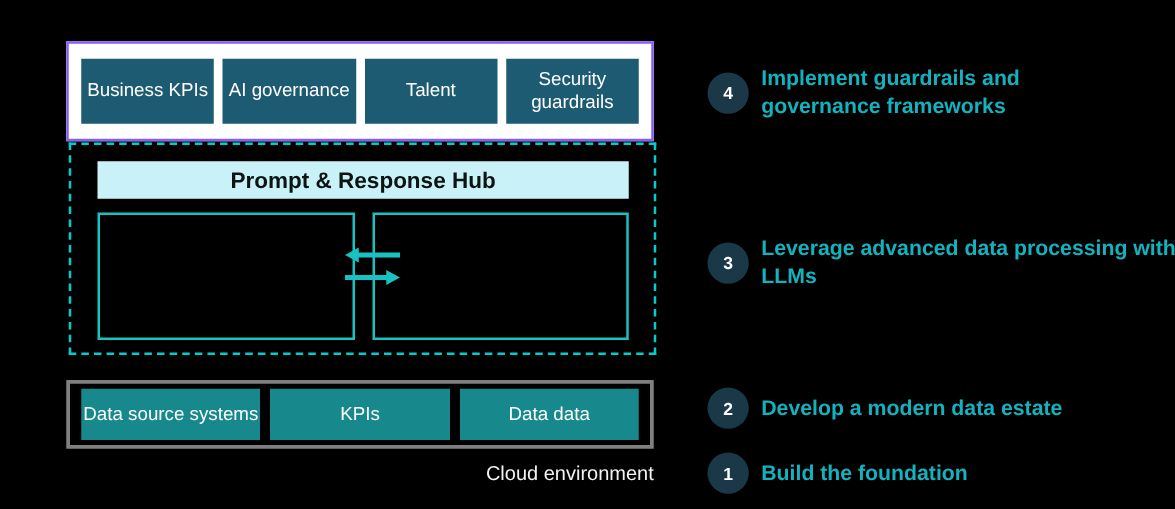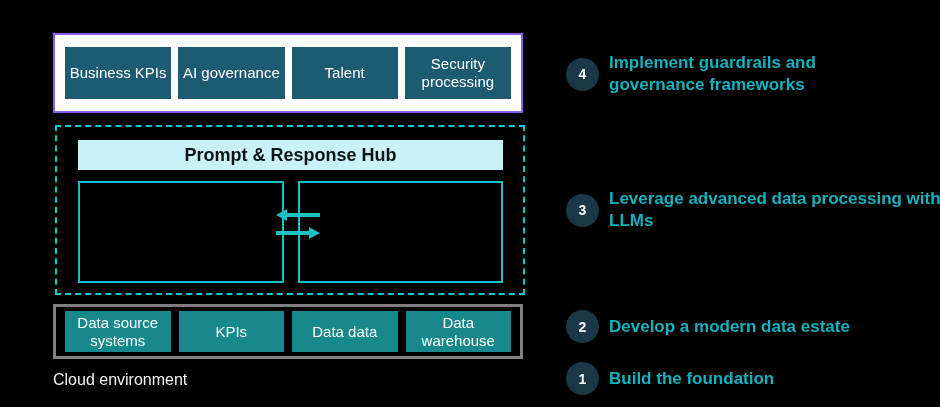--- a/index.html
+++ b/index.html
@@ -14,21 +14,21 @@
     background:#ffffff;border:2px solid #8b5cf6;box-sizing:border-box;
     display:flex;align-items:center;gap:7px;padding:12px 10px;
   }
   .pillar{
     background:#1d5b73;color:#ffffff;height:52px;flex:1;
     display:flex;align-items:center;justify-content:center;
     text-align:center;font-size:15px;line-height:18px;
   }
   
   .middle{
-    position:absolute;left:55px;top:125px;width:470px;height:170px;
+    position:absolute;left:55px;top:114px;width:470px;height:170px;
     border:2px dashed #00cdcd;box-sizing:border-box;
     padding:13px 20px 0 21px;
   }
   .hub-bar{
     height:30px;background:#c9f1f8;color:#0d1414;
     font-weight:bold;font-size:18px;
     display:flex;align-items:center;justify-content:center;
     margin-bottom:11px;
   }
   .hub-boxes{display:flex;gap:14px;height:102px;}
@@ -40,21 +40,21 @@
     border:3px solid #7f7f7f;box-sizing:border-box;background:#000000;
     display:flex;align-items:center;gap:8px;padding:0 9px;
   }
   .cell{
     background:#17898c;color:#ffffff;height:41px;flex:1;
     display:flex;align-items:center;justify-content:center;
     text-align:center;font-size:15px;line-height:18px;
   }
   .cloud-label{
     position:absolute;left:53px;top:371px;width:470px;
-    text-align:left;color:#f2f2f2;font-size:16px;
+    text-align:right;color:#f2f2f2;font-size:16px;
   }
   
   .step{position:absolute;display:flex;align-items:center;gap:10px;}
   .step .num{
     width:33px;height:33px;border-radius:50%;background:#1b3848;
     color:#ffffff;font-weight:bold;font-size:14px;
     display:flex;align-items:center;justify-content:center;flex:0 0 33px;
   }
   .step .label{color:#12b2bf;font-weight:bold;font-size:17px;line-height:22px;}
   #step-4{left:566px;top:52px;}  #step-4 .label{width:252px;}
@@ -69,21 +69,21 @@
   <div class="pillar">
     <span>Business KPIs</span>
   </div>
   <div class="pillar">
     <span>AI governance</span>
   </div>
   <div class="pillar">
     <span>Talent</span>
   </div>
   <div class="pillar">
-    <span>Security processing</span>
+    <span>Security guardrails</span>
   </div>
 </div>
 
 <div class="middle">
   <div class="hub-bar">
     <span>Prompt &amp; Response Hub</span>
   </div>
   <div class="hub-boxes">
     <div class="hub-box"></div>
     <div class="hub-box"></div>
@@ -103,23 +103,20 @@
 <div class="bottom-band">
   <div class="cell">
     <span>Data source systems</span>
   </div>
   <div class="cell">
     <span>KPIs</span>
   </div>
   <div class="cell">
     <span>Data data</span>
   </div>
-  <div class="cell">
-    <span>Data warehouse</span>
-  </div>
 </div>
 
 <div class="cloud-label">Cloud environment</div>
 
 <div class="step" id="step-4">
   <div class="num">4</div>
   <div class="label">Implement guardrails and governance frameworks</div>
 </div>
 <div class="step" id="step-3">
   <div class="num">3</div>

